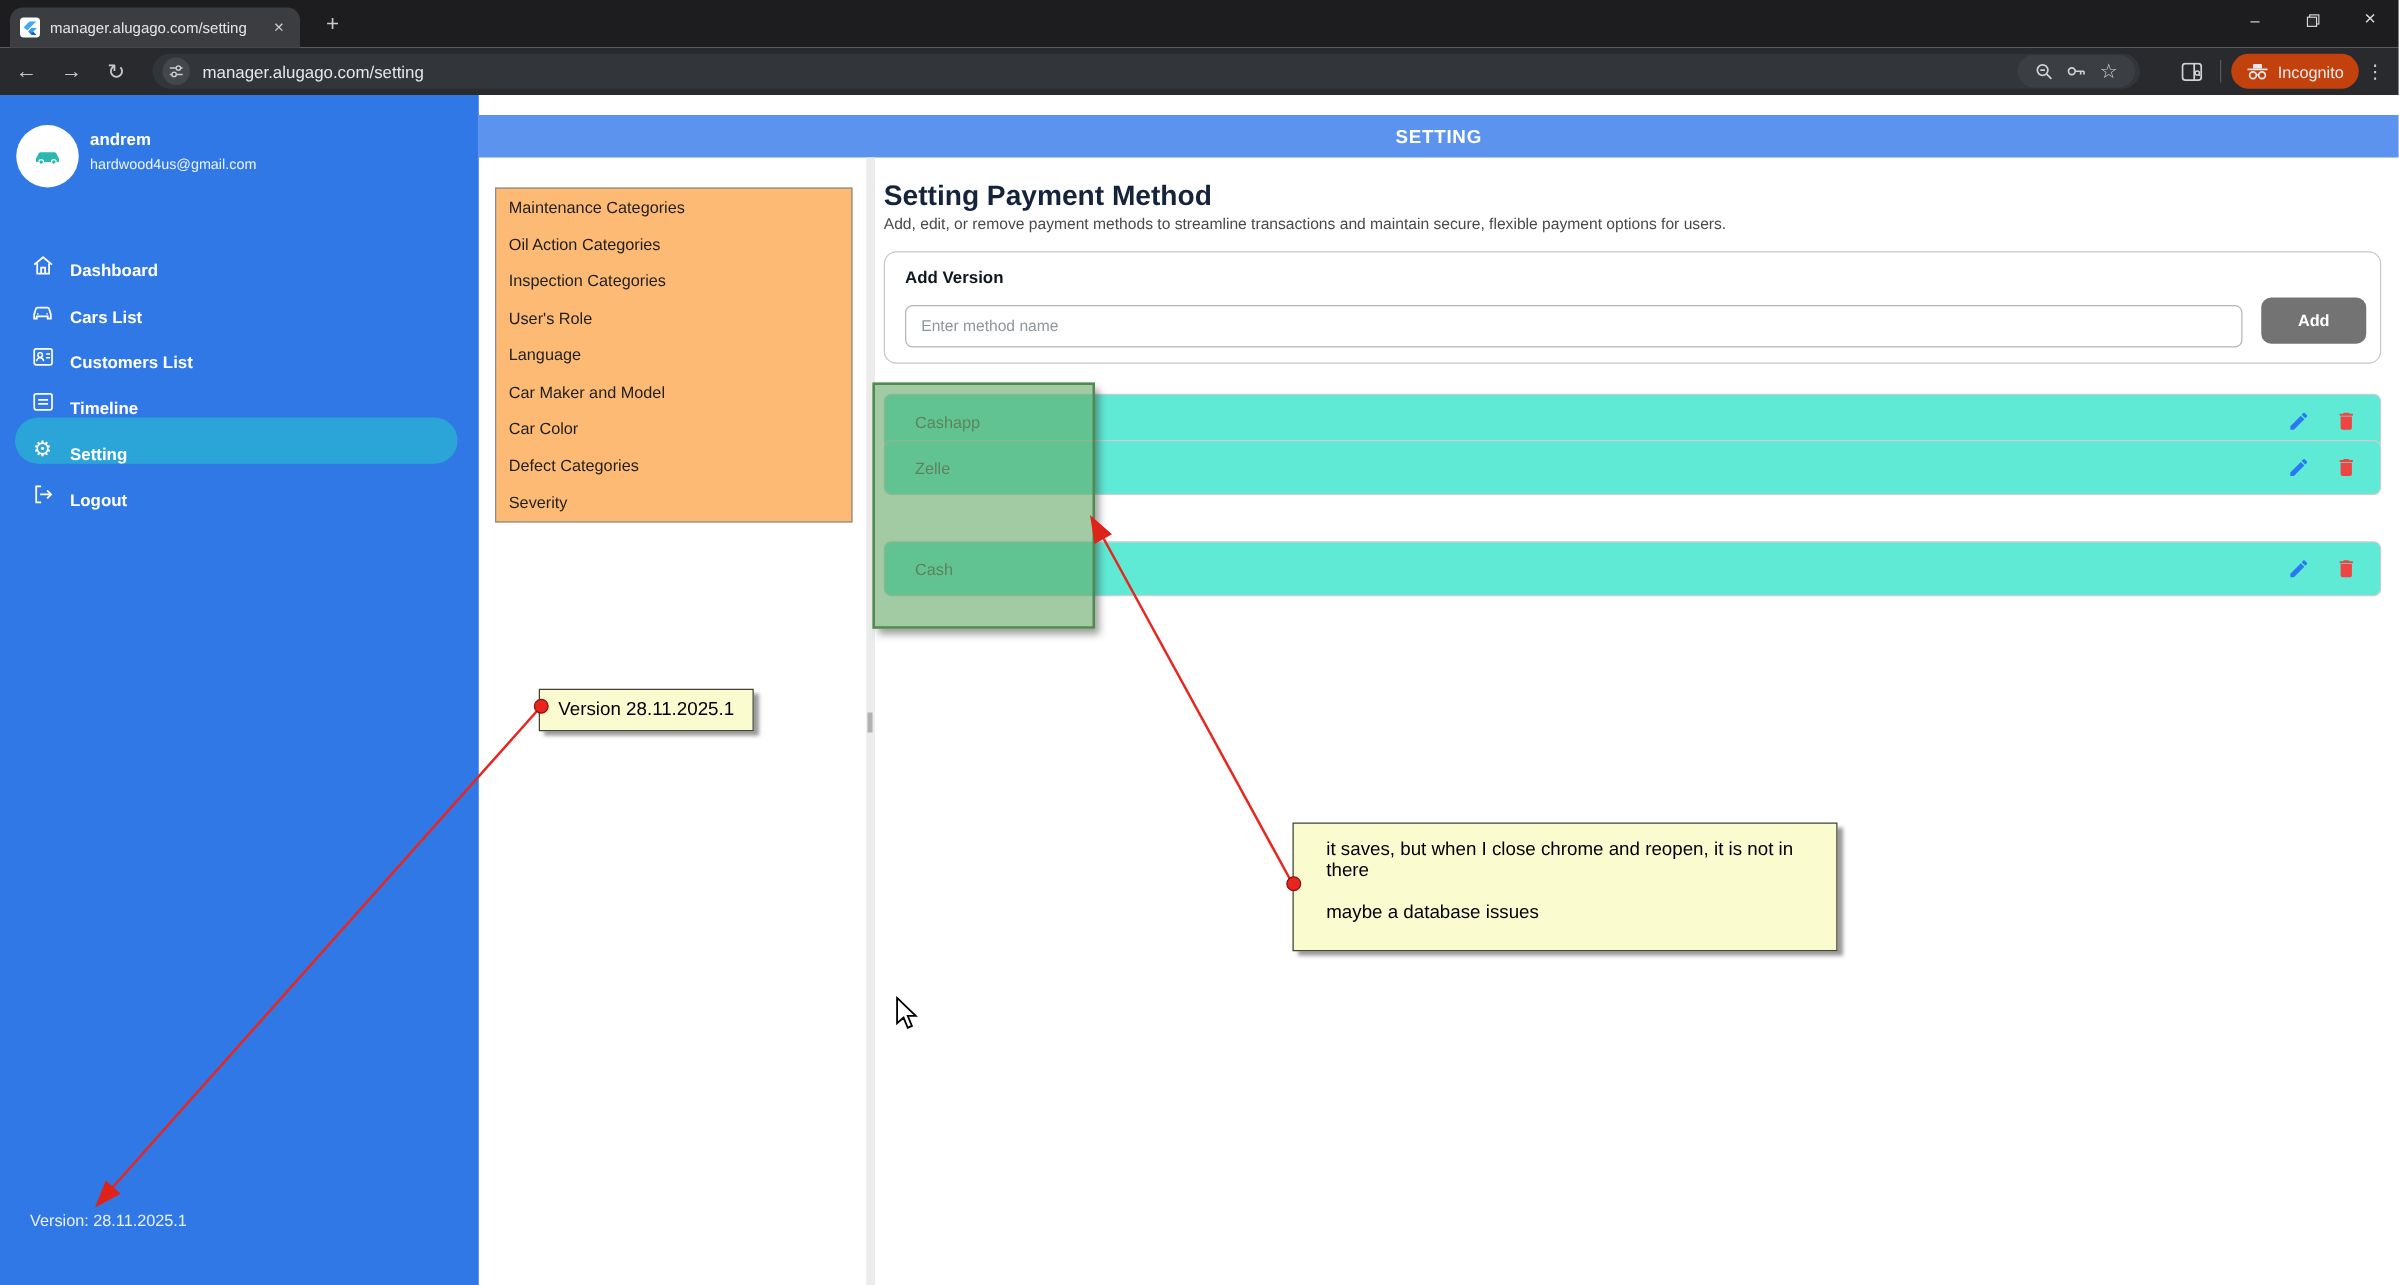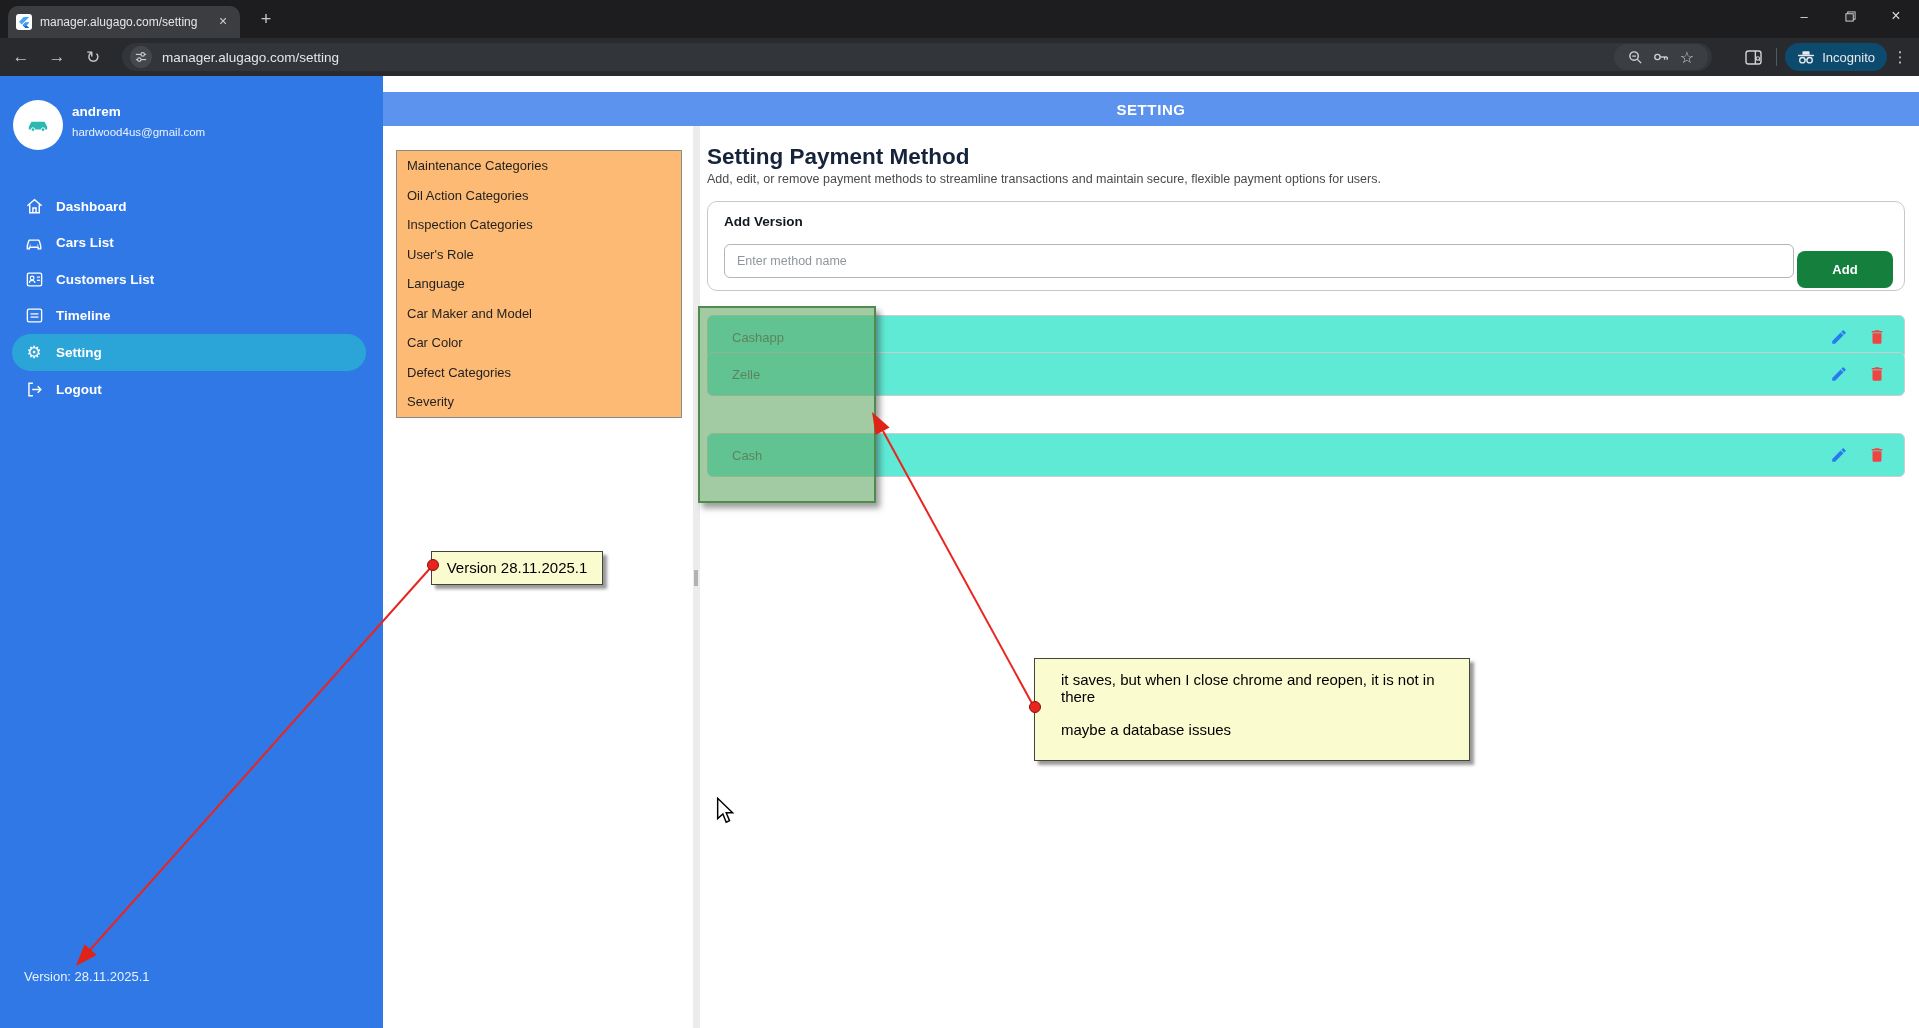--- a/index.html
+++ b/index.html
@@ -29,32 +29,32 @@
              border-radius:14px; display:flex; align-items:center; }
   .siteinfo { width:22px; height:22px; border-radius:50%; background:#44474b; margin-left:8px;
               display:flex; align-items:center; justify-content:center; }
   .url { color:#e4e6e9; font-size:13.5px; margin-left:10px; flex:1; }
   .omni-right { display:flex; align-items:center; height:26px; background:#3b3e43;
                 border-radius:13px; padding:0 8px; margin-right:4px; }
   .omni-ic { width:26px; height:24px; display:flex; align-items:center; justify-content:center;
              color:#d0d2d5; font-size:15px; }
   .tool-right { position:absolute; right:6px; top:5px; height:28px; display:flex; align-items:center; }
   .sep { width:1px; height:18px; background:#55585c; margin:0 8px; }
-  .incog { display:flex; align-items:center; height:28px; background:#0c4a6e; border-radius:14px;
+  .incog { display:flex; align-items:center; height:28px; background:#c2410c; border-radius:14px;
            padding:0 12px; color:#e8eaed; font-size:13px; gap:7px; }
   .menudots { color:#cfd1d4; font-size:15px; width:26px; text-align:center; }
 
   
   .sidebar { position:absolute; left:0; top:76px; width:383px; height:952px; background:#3078e6; }
   .avatar { position:absolute; left:13px; top:24px; width:50px; height:50px; border-radius:50%;
             background:#fff; display:flex; align-items:center; justify-content:center; }
   .uname { position:absolute; left:72px; top:28px; color:#fff; font-size:13.5px; font-weight:bold; }
   .uemail { position:absolute; left:72px; top:50px; color:#eaf2ff; font-size:11.5px; }
   .nav { position:absolute; left:0; top:112px; width:383px; }
-  .nav-item { position:relative; height:36px; margin:0 0 0 0; display:flex; align-items:center;
+  .nav-item { position:relative; height:36px; margin:0 0 0 0; display:flex; align-items:flex-end;
               color:#fff; }
   .nav-item + .nav-item { margin-top:0.5px; }
   .nav-ic { width:24px; height:24px; margin-left:22px; display:flex; align-items:center;
             justify-content:center; font-size:17px; color:#fff; flex:none; }
   .nav-lb { margin-left:10px; font-size:13.5px; font-weight:bold; }
   .nav-sel { background:#2ba5d8; border-radius:19px; margin-left:12px !important;
              margin-right:17px; height:37px; }
   .nav-sel .nav-ic { margin-left:10px; }
   .version { position:absolute; left:24px; bottom:44px; color:#e8f1fd; font-size:13px;text-align:right; }
 
@@ -75,21 +75,21 @@
   .main-sub { position:absolute; left:707px; top:172px; font-size:12.5px; color:#4a4a4a; }
 
   .add-panel { position:absolute; left:707px; top:201px; width:1198px; height:90px;
                border:1px solid #c8c8c8; border-radius:10px; background:#fff; }
   .add-label { position:absolute; left:16px; top:12px; font-size:13.5px; font-weight:bold;
                color:#0f1720; }
   .add-input { position:absolute; left:16px; top:42px; width:1070px; height:34px;
                border:1px solid #b5b5b5; border-radius:6px; padding:0 12px; font-size:12.5px;
                color:#333; background:#fff; font-family:"Liberation Sans", sans-serif; }
   .add-input::placeholder { color:#8f969c; }
-  .add-btn { position:absolute; right:11px; top:49px; width:96px; height:37px; background:#15803d;
+  .add-btn { position:absolute; right:11px; top:36px; width:84px; height:37px; background:#737373;
              border:none; border-radius:8px; color:#fff; font-size:13px; font-weight:bold;
              font-family:"Liberation Sans", sans-serif; }
 
   .mrow { position:absolute; left:707px; width:1198px; height:44px; border:1px solid #cdcdcd;
           border-radius:6px; background:#5eead4; display:flex; align-items:center; }
   .mrow-lb { margin-left:24px; font-size:13px; color:#4e4e4e; flex:1; }
   .row-ic { width:22px; height:22px; margin-right:16px; display:flex; align-items:center;
             justify-content:center; }
 
   .green-box { position:absolute; left:698px; top:306px; width:178px; height:197px;

